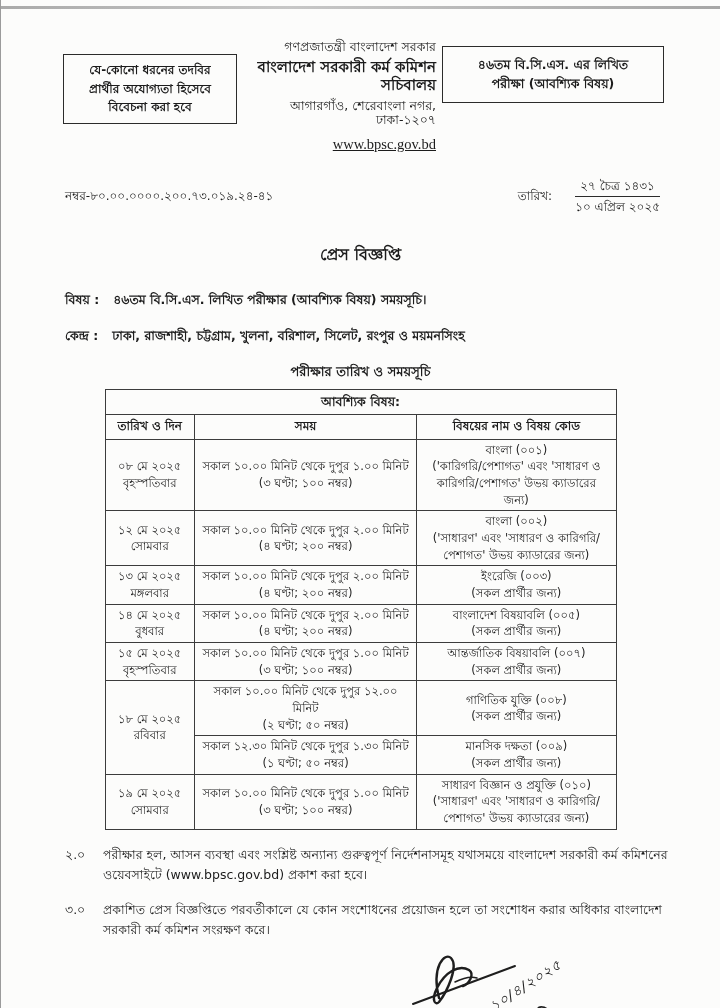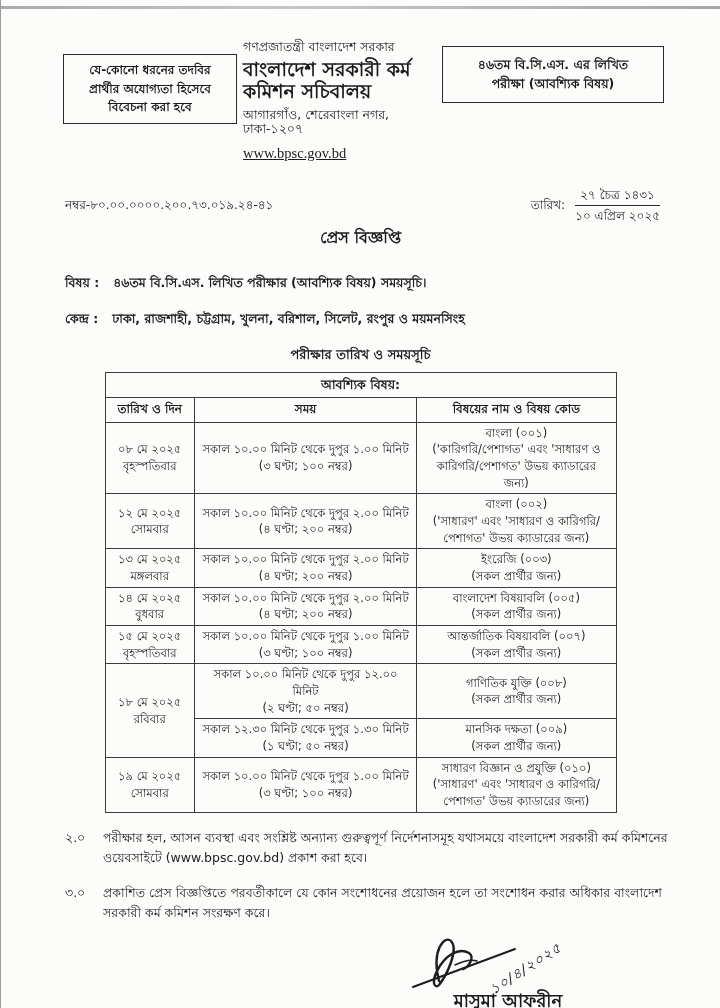--- a/index.html
+++ b/index.html
@@ -28,23 +28,23 @@
     padding:40px 56px 0 62px;
   }
   .warn-box{
     border:1.6px solid #2b2b2b;
     padding:6px 10px;
     width:152px;
     text-align:center;
     font-weight:bold;font-size:12px;line-height:1.55;
     margin-top:14px;
   }
-  .center-head{text-align:left;line-height:1.15;flex:1;padding:0 6px;}
+  .center-head{text-align:right;line-height:1.15;flex:1;padding:0 6px;}
   .center-head .gov{font-size:12.5px;}
-  .center-head .org{font-size:19px;font-weight:bold;margin-top:5px;}
+  .center-head .org{font-size:15px;font-weight:bold;margin-top:5px;}
   .center-head .addr{font-size:12.5px;margin-top:5px;}
   .center-head .site{
     font-family:"Liberation Serif","DejaVu Serif",serif;
     font-size:14.5px;margin-top:8px;text-decoration:underline;
     display:inline-block;
   }
   .exam-box{
     border:1.4px solid #2b2b2b;
     padding:8px 26px;
     width:168px;
@@ -53,28 +53,29 @@
     margin-top:6px;
   }
 
   
   .memo-row{
     display:flex;justify-content:space-between;align-items:flex-start;
     padding:24px 60px 0 64px;
     font-size:12px;
   }
   .memo-no{padding-top:10px;}
-  .date-wrap{display:flex;align-items:center;gap:10px;}
+  .date-wrap{display:flex;align-items:center;gap:23px;}
   .fraction{display:inline-block;text-align:center;font-size:12px;line-height:1.5;}
   .frac-top{display:block;border-bottom:1.3px solid #2b2b2b;padding:0 4px 1px;}
   .frac-bottom{display:block;padding-top:1px;}
 
   
   .press-title{
     text-align:center;font-weight:bold;font-size:16px;
+    margin-top:26px;
   }
   .subject-row{
     display:flex;gap:14px;
     padding:0 60px 0 64px;
     font-weight:bold;font-size:12.5px;
     margin-top:22px;line-height:1.4;
   }
   .subject-row .lbl{white-space:nowrap;}
   .centers-row{margin-top:18px;}
   .schedule-title{

